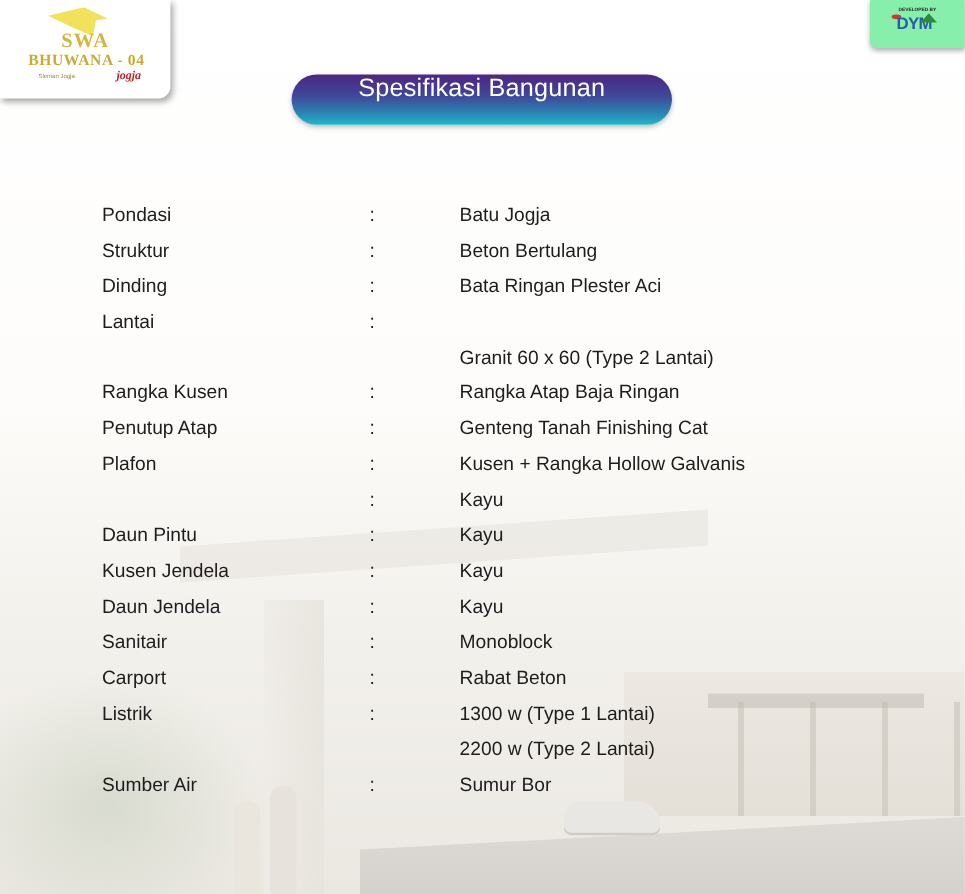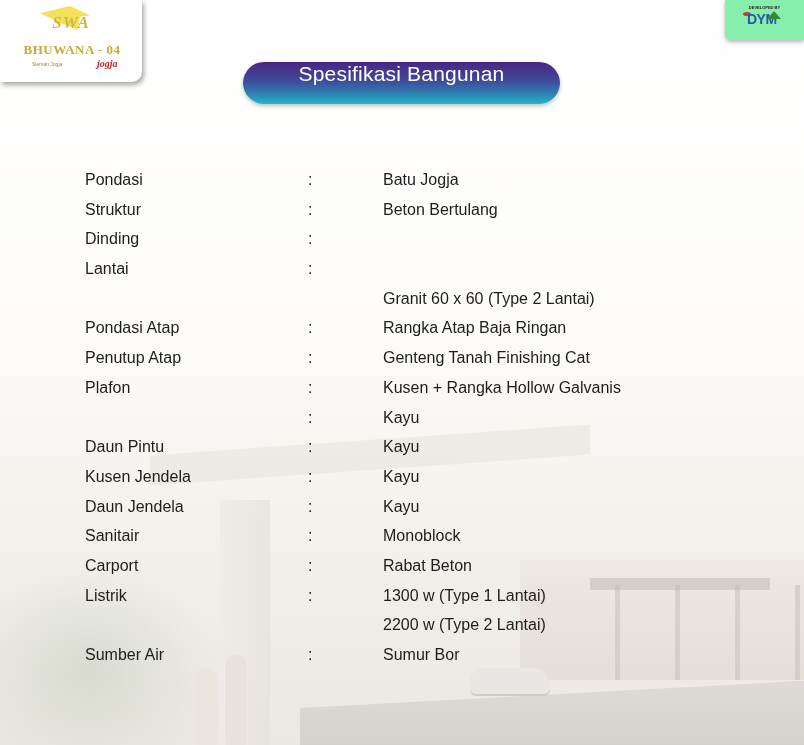--- a/index.html
+++ b/index.html
@@ -64,23 +64,23 @@
     background: #ffffff; border-radius: 0 0 10px 0;
     box-shadow: 2px 3px 5px rgba(0,0,0,.35);
     text-align: center;
   }
   .logo-left .wing {
     position: absolute; left: 40px; top: 6px; width: 50px; height: 24px;
     background: #f2e25a;
     clip-path: polygon(0 30%, 60% 0, 100% 40%, 80% 45%, 75% 100%, 40% 70%);
   }
   .logo-left .swa {
-    position: absolute; left: 0; right: 0; top: 13px;
+    position: absolute; left: 0; right: 0; top: 24px;
     font-family: "Liberation Serif", "DejaVu Serif", serif;
-    font-weight: bold; font-size: 17px; color: #d3b640; letter-spacing: 1px; font-style: italic;
+    font-weight: bold; font-size: 17px; color: #d3b640; letter-spacing: 1px;
   }
   .logo-left .bhuwana {
     position: absolute; left: 2px; right: 0; top: 42px;
     font-family: "Liberation Serif", "DejaVu Serif", serif;
     font-weight: bold; font-size: 13px; color: #c8ab35; letter-spacing: .5px;
   }
   .logo-left .sub {
     position: absolute; left: 32px; top: 61px;
     font-size: 5px; color: #9a8a40;
   }
@@ -177,32 +177,33 @@
     <span class="value">Batu Jogja</span>
   </div>
   <div class="spec-row">
     <span class="label">Struktur</span>
     <span class="colon">:</span>
     <span class="value">Beton Bertulang</span>
   </div>
   <div class="spec-row">
     <span class="label">Dinding</span>
     <span class="colon">:</span>
+    <span class="value">Bata Ringan Plester Aci</span>
   </div>
   <div class="spec-row">
     <span class="label">Lantai</span>
     <span class="colon">:</span>
   </div>
   <div class="spec-row">
     <span class="label"></span>
     <span class="colon"></span>
     <span class="value">Granit 60 x 60 (Type 2 Lantai)</span>
   </div>
   <div class="spec-row">
-    <span class="label">Pondasi Atap</span>
+    <span class="label">Rangka Kusen</span>
     <span class="colon">:</span>
     <span class="value">Rangka Atap Baja Ringan</span>
   </div>
   <div class="spec-row">
     <span class="label">Penutup Atap</span>
     <span class="colon">:</span>
     <span class="value">Genteng Tanah Finishing Cat</span>
   </div>
   <div class="spec-row">
     <span class="label">Plafon</span>

